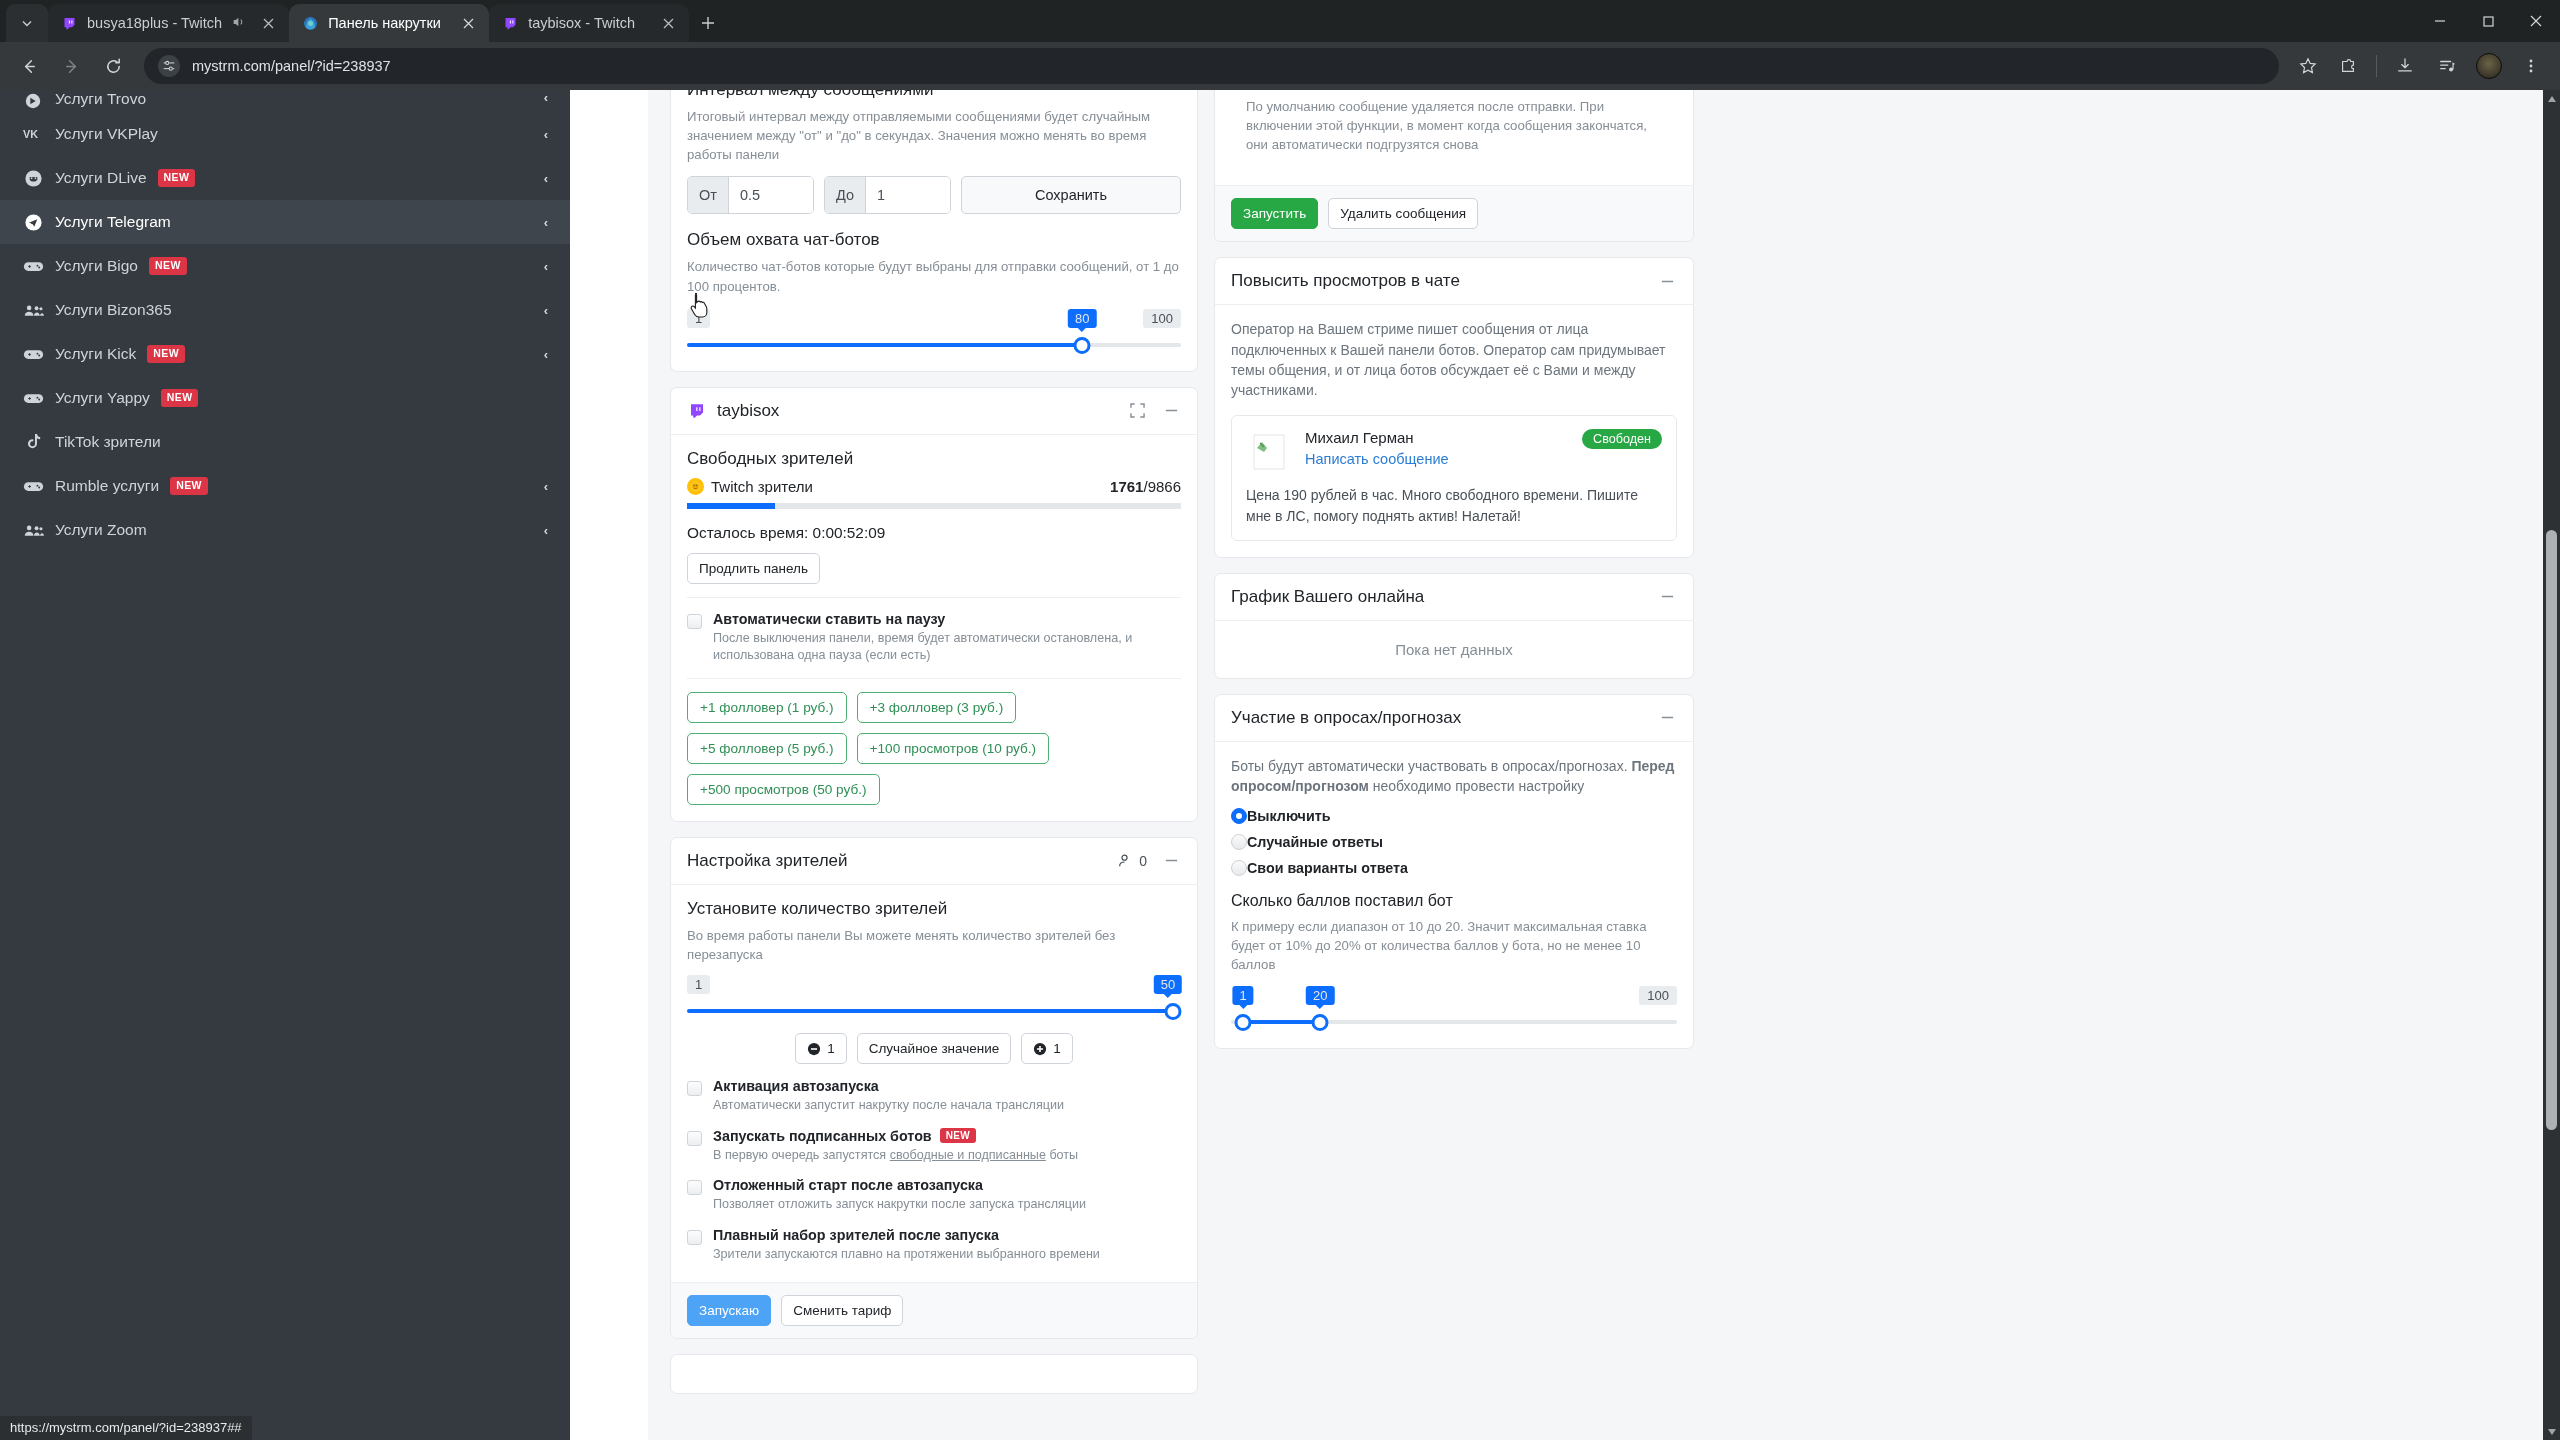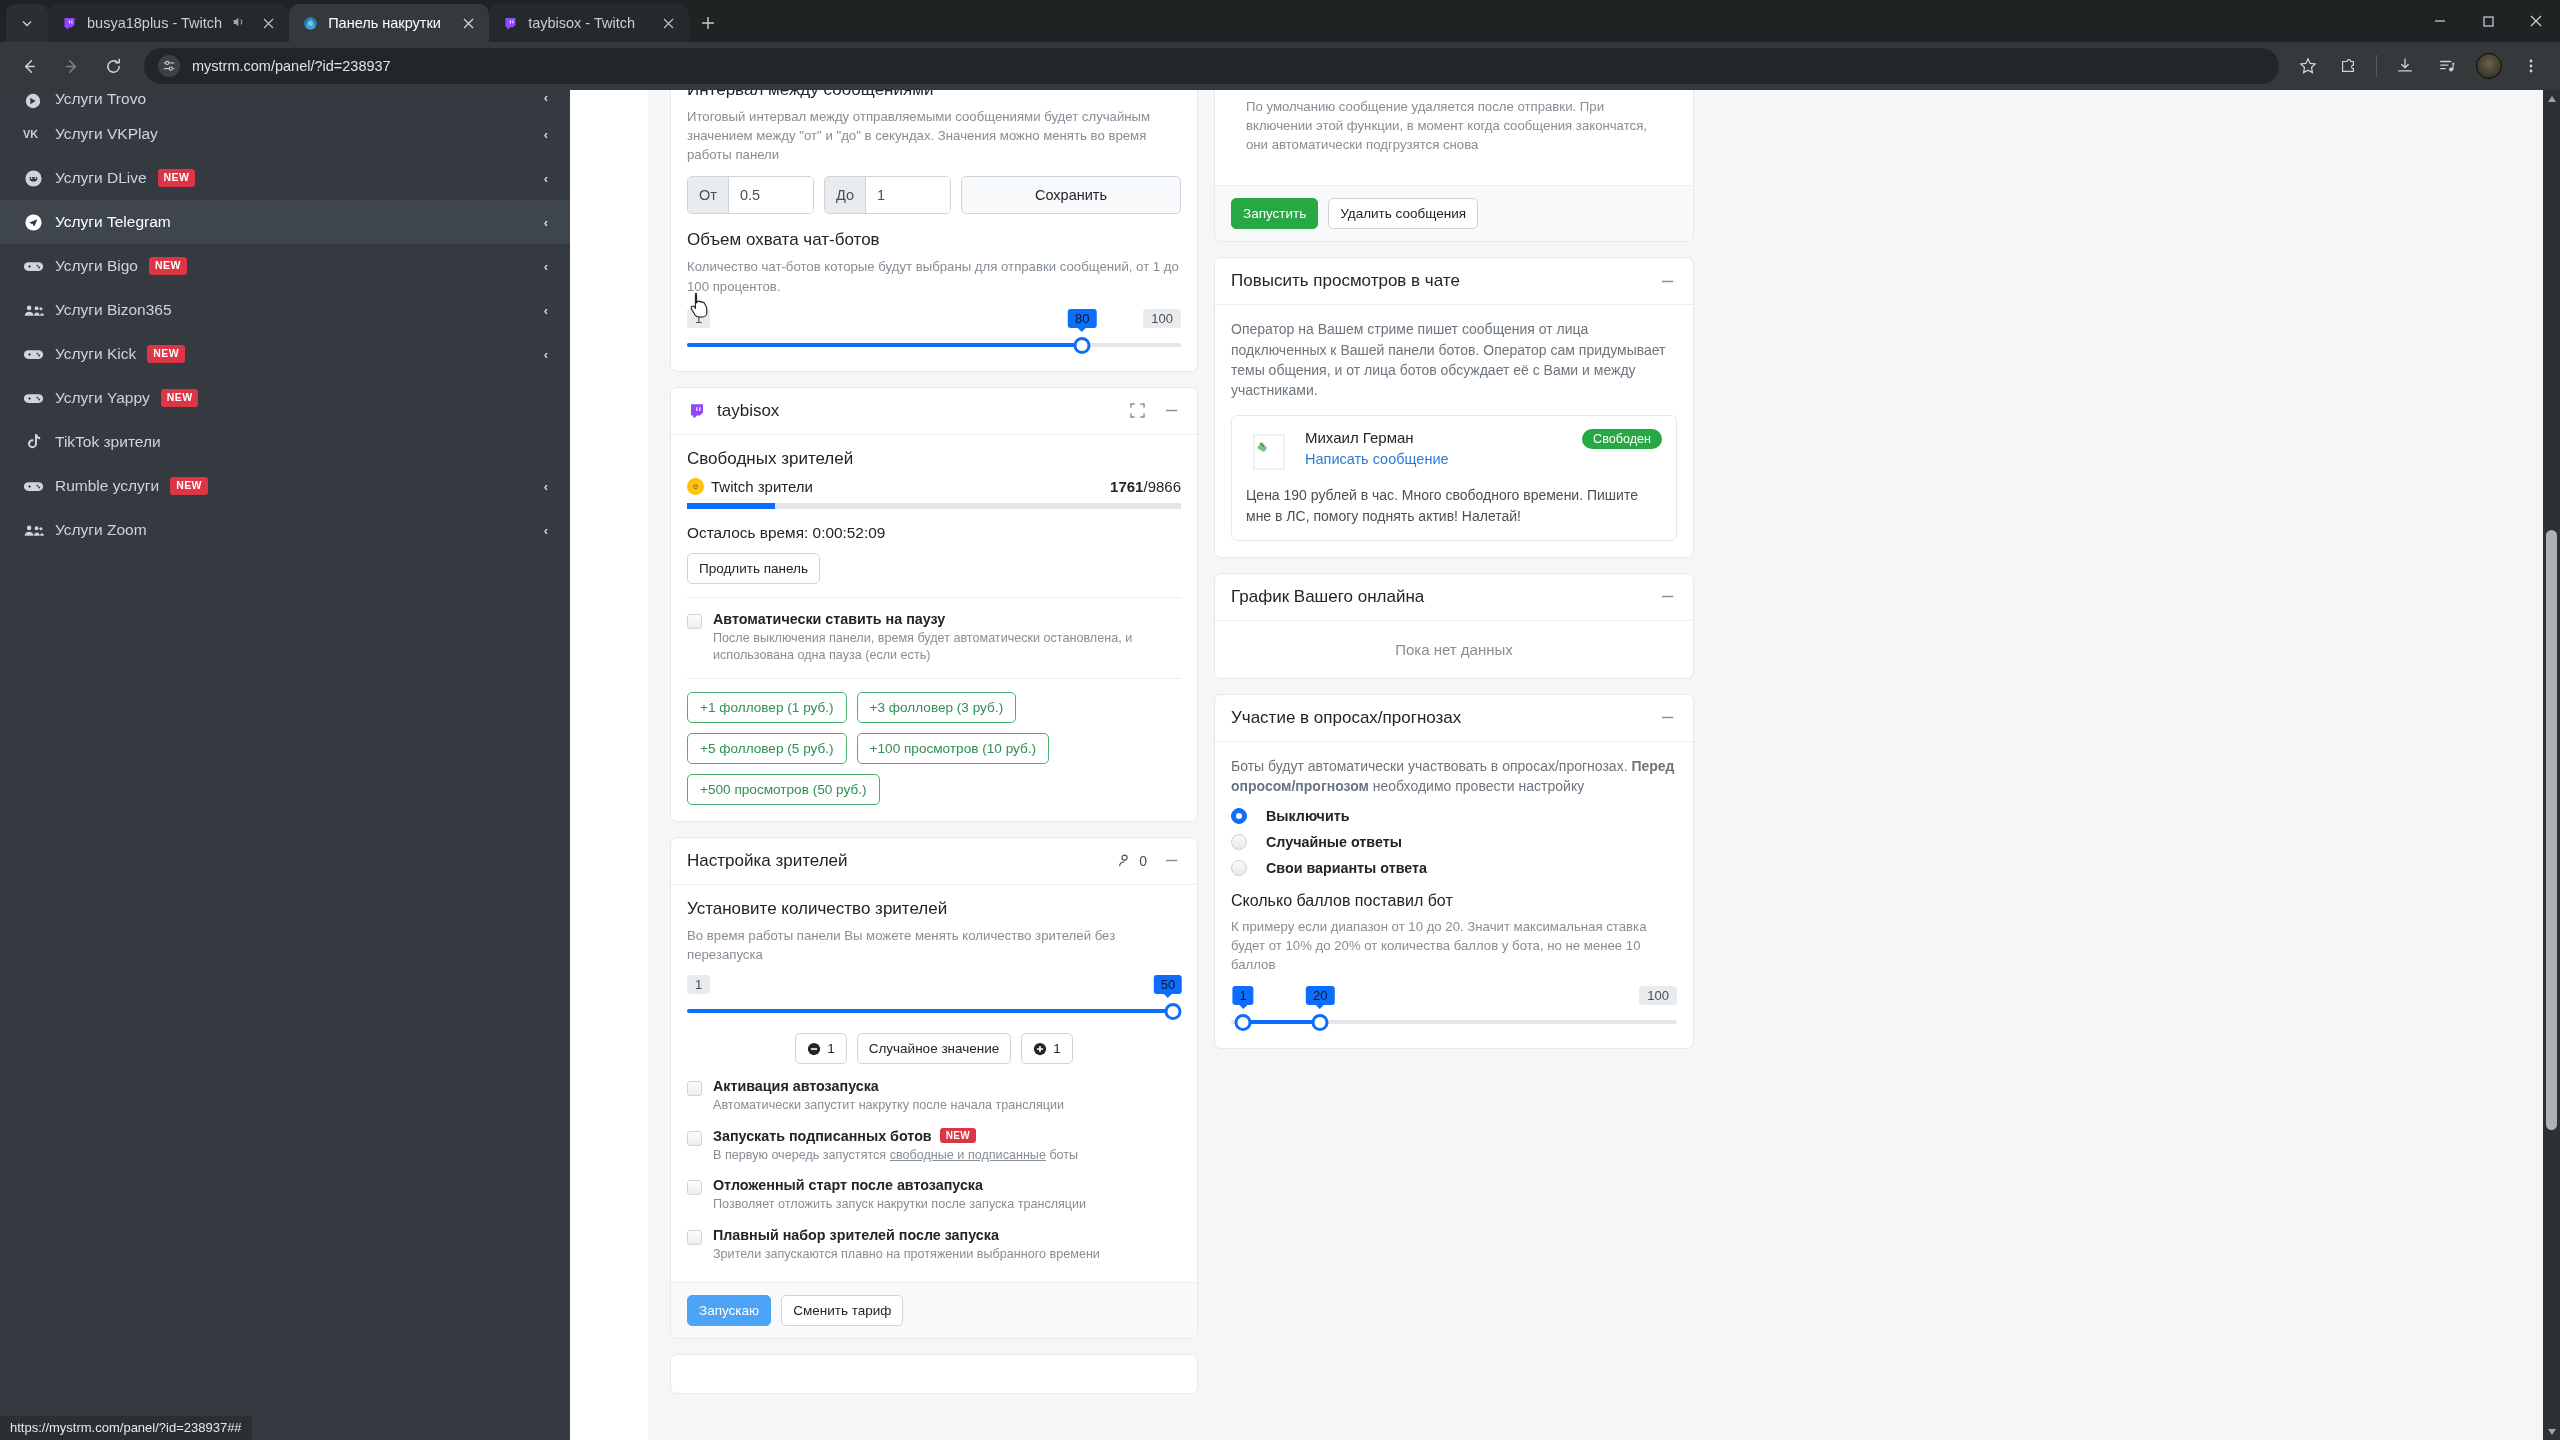--- a/index.html
+++ b/index.html
@@ -113,21 +113,21 @@
   .btn-save { flex: 1; background: #f8f9fa; }
   .btn-green { background: #28a745; border-color: #28a745; color: #fff; }
   .btn-blue { background: #4da3f5; border-color: #4da3f5; color: #fff; }
   .btn-sm { height: 31px; font-size: 13.5px; padding: 0 11px; }
 
   
   .slider-block { margin-top: 4px; }
   .slider-labels { display: flex; align-items: flex-end; height: 26px; position: relative; }
   .pill-gray { background: #e9ecef; color: #495057; font-size: 13px; padding: 2px 8px;
                border-radius: 3px; }
-  .pill-blue { background: #0d6efd; color: #0f172a; font-size: 13px; padding: 2px 7px;
+  .pill-blue { background: #0d6efd; color: #e5e5e5; font-size: 13px; padding: 2px 7px;
                border-radius: 3px; position: absolute; transform: translateX(-50%);
                bottom: 0; }
   .pill-blue::after { content: ""; position: absolute; left: 50%; bottom: -4px;
                       transform: translateX(-50%); border-left: 4px solid transparent;
                       border-right: 4px solid transparent; border-top: 4px solid #0d6efd; }
   .track { position: relative; height: 20px; margin-top: 7px; }
   .track-bg { position: absolute; left: 0; right: 0; top: 8px; height: 4px;
               background: #e4e7ea; border-radius: 2px; }
   .track-fill { position: absolute; top: 8px; height: 4px; background: #0d6efd;
                 border-radius: 2px; }
@@ -161,21 +161,21 @@
   .badge-new { background: #dc3545; color: #fff; font-size: 10px; font-weight: bold;
                padding: 2px 6px; border-radius: 3px; letter-spacing: .4px; }
 
   
   .tagwrap { display: flex; flex-wrap: wrap; gap: 10px; }
   .tag-green { border: 1px solid #4caf74; color: #2f8f55; background: #fff;
                border-radius: 5px; font-size: 13.6px; padding: 7px 12px;
                font-family: inherit; white-space: nowrap; }
 
   
-  .radio-row { display: flex; align-items: flex-start; gap: 19px; margin-bottom: 10px; }
+  .radio-row { display: flex; align-items: flex-start; gap: 0; margin-bottom: 10px; }
   .radio { width: 16px; height: 16px; border-radius: 50%; flex: none;
            background: linear-gradient(180deg,#fbfbfb,#e7e9eb); border: 1px solid #ccd1d6; }
   .radio.on { background: #0d6efd; border-color: #0d6efd; position: relative; }
   .radio.on::after { content: ""; position: absolute; left: 50%; top: 50%;
                      transform: translate(-50%,-50%); width: 6px; height: 6px;
                      border-radius: 50%; background: #fff; }
   .radio-lbl { font-size: 14.3px; font-weight: bold; color: #212529; }
 
   
   .op-card { border: 1px solid #e6e8eb; border-radius: 6px; padding: 13px 14px;

